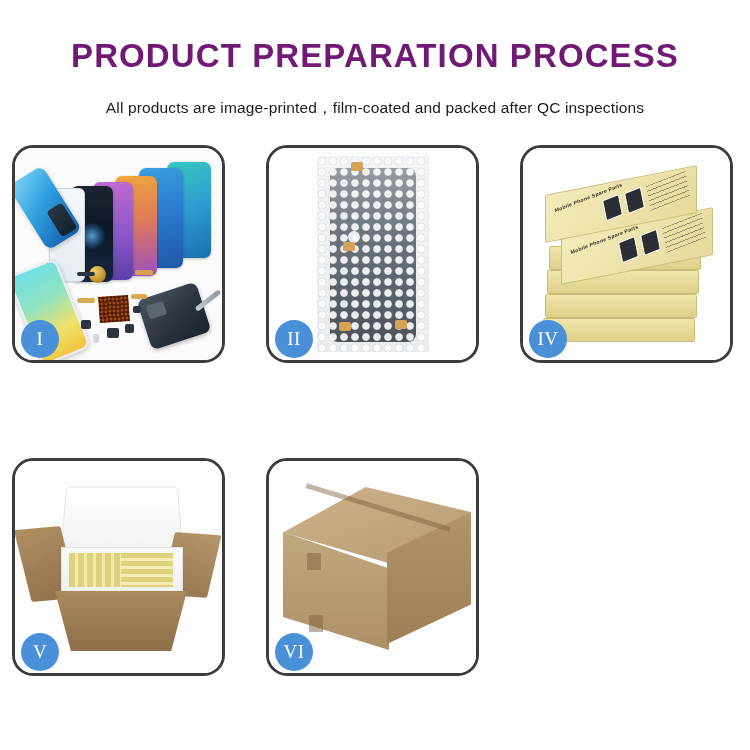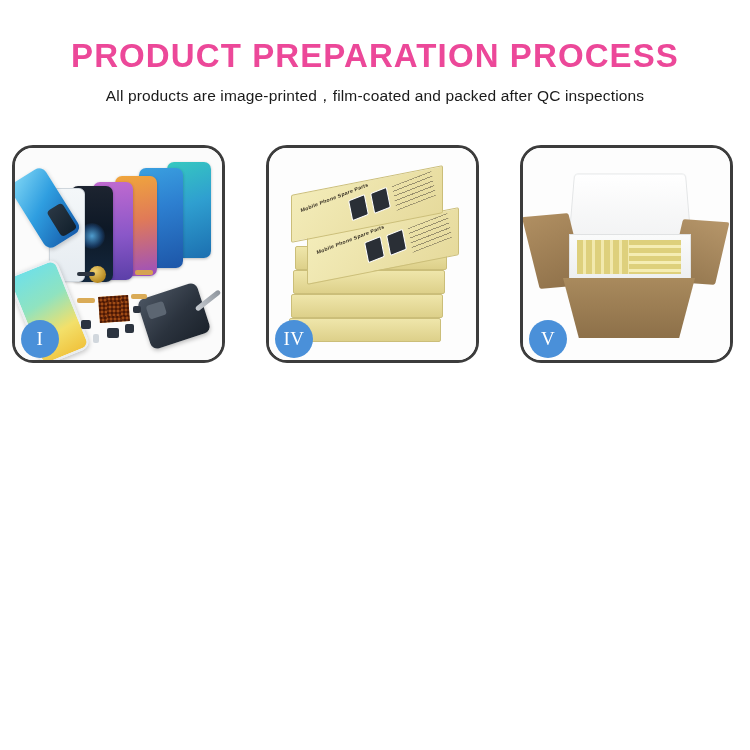--- a/index.html
+++ b/index.html
@@ -19,26 +19,26 @@
   
   .header {
     width: 750px;
     padding-top: 38px;
     text-align: center;
   }
   .title {
     font-size: 33px;
     font-weight: 700;
     letter-spacing: 1.1px;
-    color: #ec4899;
+    color: #701a75;
     line-height: 1.1;
     white-space: nowrap;
   }
   .subtitle {
-    margin-top: 12px;
+    margin-top: 24px;
     font-size: 15.5px;
     font-weight: 400;
     color: #1a1a1a;
     letter-spacing: 0.15px;
     white-space: nowrap;
   }
 
   
   .grid {
     position: absolute;
@@ -444,20 +444,33 @@
       <div class="chip" style="left:118px; top:158px; width:8px; height:7px;"></div>
       <div class="flex" style="left:120px; top:122px; width:18px; height:5px;"></div>
       <div class="flex" style="left:62px; top:150px; width:18px; height:5px;"></div>
       <div class="flex" style="left:116px; top:146px; width:16px; height:5px;"></div>
       <div class="flex" style="left:78px; top:186px; width:6px; height:9px; background:#cfd5db;"></div>
       <div class="tool"></div>
     </div>
     <div class="badge">I</div>
   </div>
 
+  <div class="panel">
+    <div class="panel-clip">
+      <div class="bag">
+        <div class="bag-inner"></div>
+        <div class="bubbles"></div>
+        <div class="tape" style="left:34px; top:6px;"></div>
+        <div class="tape" style="left:26px; top:86px;"></div>
+        <div class="tape" style="left:22px; top:166px;"></div>
+        <div class="tape" style="left:78px; top:164px;"></div>
+      </div>
+    </div>
+    <div class="badge">II</div>
+  </div>
 
 
   <div class="panel">
     <div class="panel-clip">
       <div class="stack">
         <div class="sb" style="left:6px; top:152px;"></div>
         <div class="sb" style="left:8px; top:128px;"></div>
         <div class="sb" style="left:10px; top:104px;"></div>
         <div class="sb" style="left:12px; top:80px;"></div>
 
@@ -485,14 +498,27 @@
       <div class="c5-flapL"></div>
       <div class="c5-flapR"></div>
       <div class="c5-foam"></div>
       <div class="c5-goods"></div>
       <div class="c5-goods2"></div>
       <div class="c5-front"></div>
     </div>
     <div class="badge">V</div>
   </div>
 
+  <div class="panel">
+    <div class="panel-clip">
+      <div class="c6">
+        <div class="c6-top"></div>
+        <div class="c6-left"></div>
+        <div class="c6-right"></div>
+        <div class="c6-seam"></div>
+        <div class="c6-tab" style="left:24px; top:66px;"></div>
+        <div class="c6-tab" style="left:26px; top:128px;"></div>
+      </div>
+    </div>
+    <div class="badge">VI</div>
+  </div>
 
 </div>
 
 </body></html>

